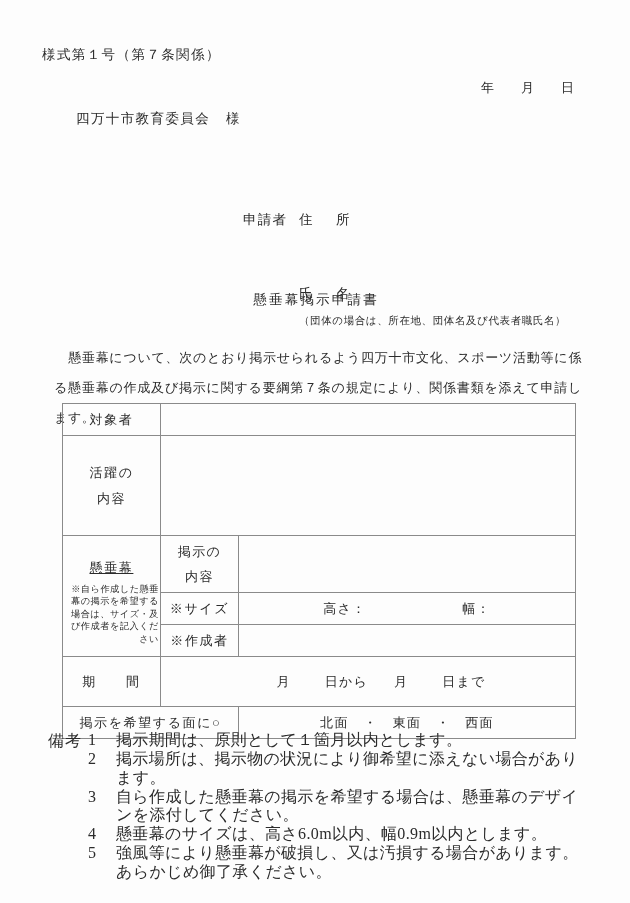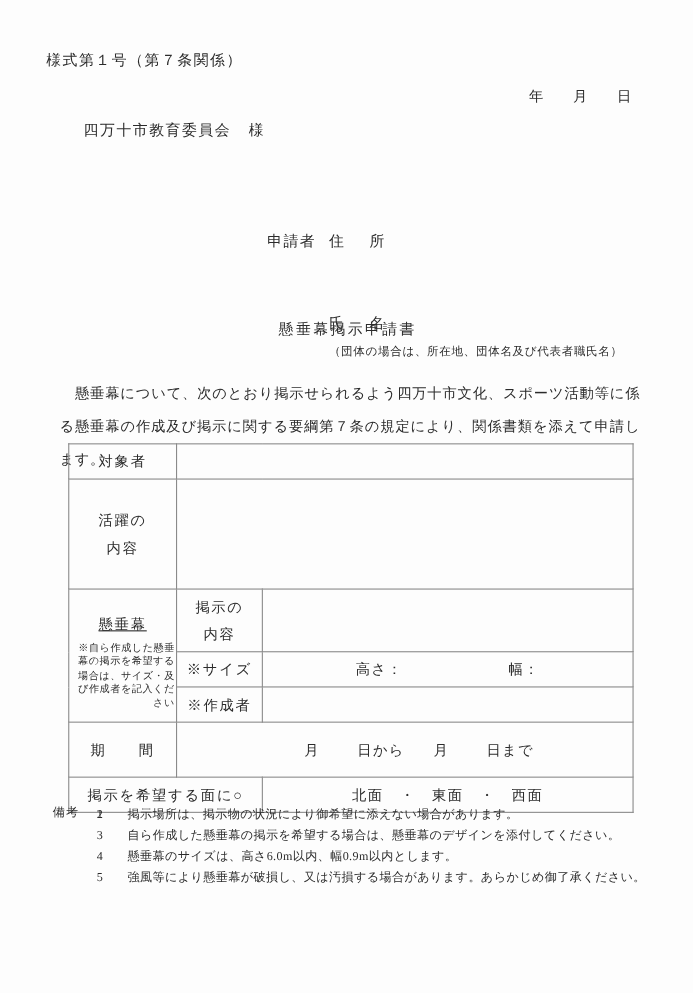--- a/index.html
+++ b/index.html
@@ -176,21 +176,21 @@
     white-space: nowrap;
   }
   .faces .dot { display: inline-block; width: 44px; text-align: center; }
 
   
   .remarks {
     position: absolute;
     left: 48px;
     top: 731px;
     width: 540px;
-    font-size: 11px;
+    font-size: 16px;
   }
   .remarks .rem-head {
     position: absolute;
     left: 0;
     top: 0;
     letter-spacing: 1px;
   }
   .remarks ol {
     margin: 0;
     padding: 0;
@@ -296,20 +296,21 @@
         </td>
       </tr>
     </tbody>
   </table>
 
   <div class="remarks">
     <span class="rem-head">備考</span>
     <ol>
       <li>
         <span class="num">1</span>
+        <span>掲示期間は、原則として１箇月以内とします。</span>
       </li>
       <li>
         <span class="num">2</span>
         <span>掲示場所は、掲示物の状況により御希望に添えない場合があります。</span>
       </li>
       <li>
         <span class="num">3</span>
         <span>自ら作成した懸垂幕の掲示を希望する場合は、懸垂幕のデザインを添付してください。</span>
       </li>
       <li>

